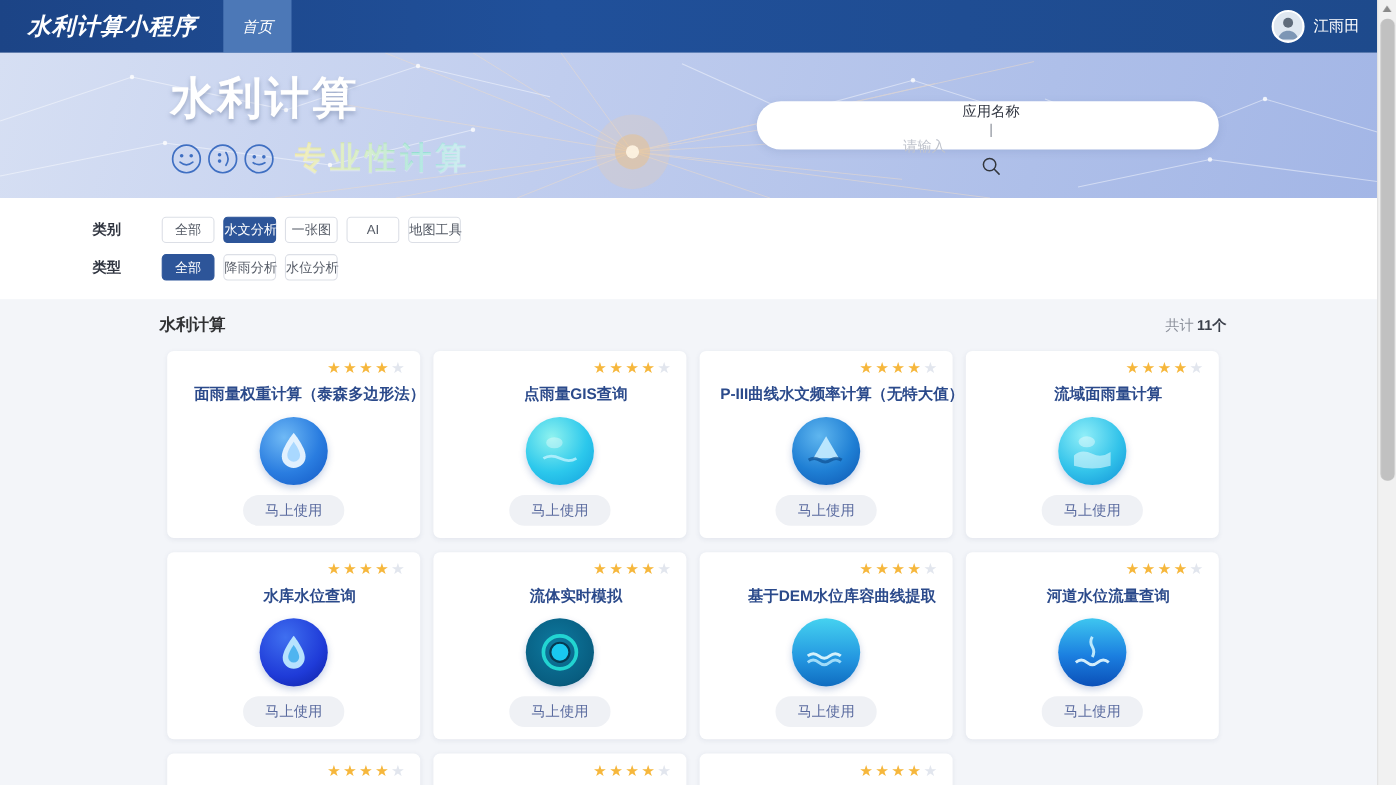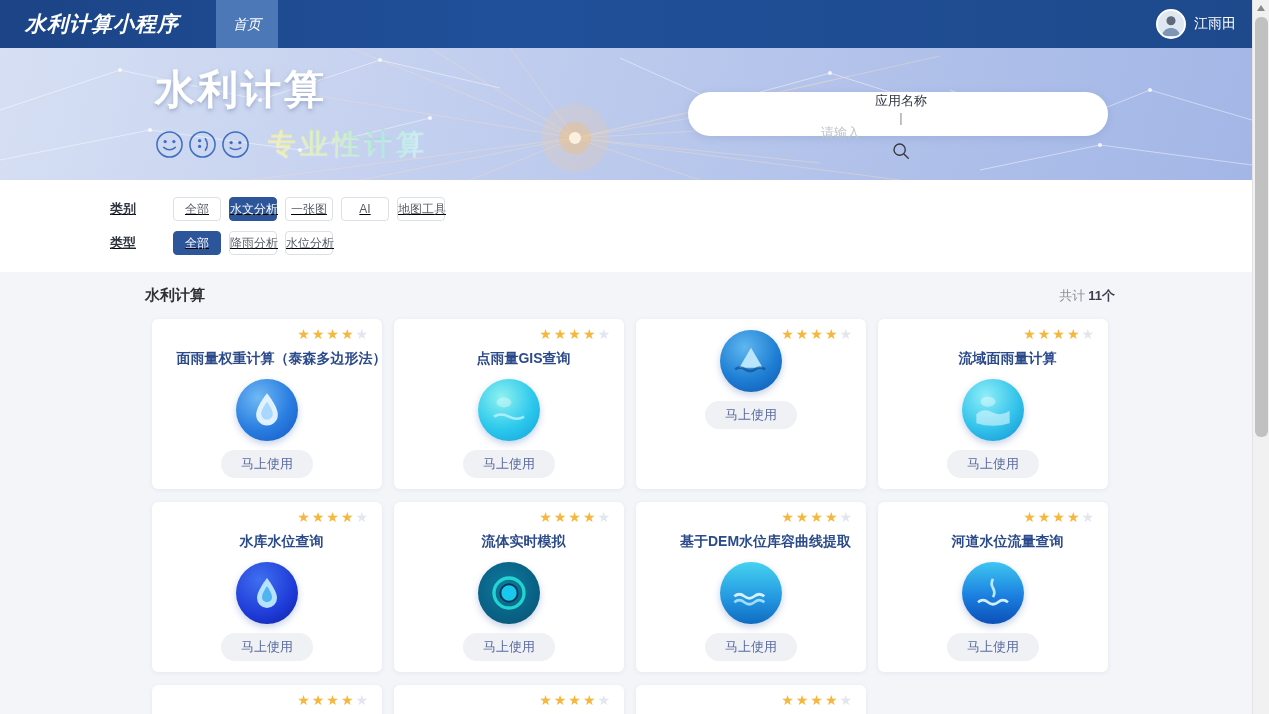--- a/index.html
+++ b/index.html
@@ -6,21 +6,21 @@
     --navbar-bg:#1e4a8c; --tab-bg:#4c78b7; --accent:#2d5599;
     --star:#f6b73c; --star-empty:#e2e6ee; --card-title:#2b4a8b;
     --btn-bg:#eff1f5; --btn-text:#5a6b9f; --page-bg:#f3f5f9;
   }
   *{box-sizing:border-box;margin:0;padding:0;}
   html,body{width:1269px;height:714px;overflow:hidden;}
   body{font-family:"Liberation Sans","DejaVu Sans",sans-serif;background:var(--page-bg);position:relative;}
   .page{width:1252px;height:714px;position:relative;}
 
   
-  .navbar{height:48px;background:linear-gradient(90deg,#1c4486,#20509a 40%,#1e4a8c);display:flex;align-items:center;color:#fff;gap:13px;}
+  .navbar{height:48px;background:linear-gradient(90deg,#1c4486,#20509a 40%,#1e4a8c);display:flex;align-items:center;color:#fff;}
   .brand{margin-left:25px;font-size:21px;font-weight:bold;font-style:italic;letter-spacing:1px;white-space:nowrap;}
   .nav-tab{margin-left:24px;height:48px;line-height:48px;padding:0 17px;background:var(--tab-bg);font-size:14px;cursor:pointer;font-style:italic;}
   .nav-user{margin-left:auto;margin-right:16px;display:flex;align-items:center;gap:8px;cursor:pointer;}
   .avatar{width:30px;height:30px;border-radius:50%;border:2px solid #fff;overflow:hidden;background:#e8eef5;flex:0 0 auto;}
   .avatar svg{display:block;width:100%;height:100%;}
   .nav-username{font-size:14px;}
 
   
   .hero{height:132px;position:relative;overflow:hidden;background:linear-gradient(105deg,#d6dff3 0%,#c0cdee 40%,#aebfe9 75%,#a3b6e6 100%);}
   .mesh{position:absolute;inset:0;}
@@ -33,21 +33,21 @@
     -webkit-background-clip:text;background-clip:text;color:transparent;
     text-shadow:0 1px 1px rgba(255,255,255,.35);}
   .searchbar{position:absolute;right:144px;top:44px;width:420px;height:44px;background:#fff;border-radius:22px;display:flex;align-items:center;padding:0 18px 0 24px;box-shadow:0 2px 8px rgba(90,110,160,.18);flex-direction:column;}
   .search-label{font-size:13px;color:#303540;white-space:nowrap;}
   .search-divider{margin:0 18px;color:#8a8f99;font-size:13px;}
   .search-input{flex:1;border:none;outline:none;font-size:13px;color:#0f172a;background:transparent;font-family:Liberation Serif, serif;}
   .search-input::placeholder{color:#bfc3cc;}
   .search-icon{width:20px;height:20px;cursor:pointer;flex:0 0 auto;}
 
   
-  .filters{background:#fff;padding:13px 0 13px 110px;text-decoration:underline;}
+  .filters{background:#fff;padding:13px 0 13px 84px;}
   .filter-row{display:flex;align-items:center;margin:4px 0;}
   .filter-row + .filter-row{margin-top:10px;}
   .filter-label{width:30px;margin-right:33px;font-size:13px;color:#303540;font-weight:bold;}
   .chip{width:48px;height:24px;line-height:22px;text-align:center;font-size:12px;color:#555b66;background:#fff;border:1px solid #dcdfe6;border-radius:4px;margin-right:8px;cursor:pointer;white-space:nowrap;}
   .chip.active{background:var(--accent);border-color:var(--accent);color:#fff;}
 
   
   .content{padding:14px 0 0 145px;}
   .section-head{width:970px;display:flex;align-items:baseline;justify-content:space-between;margin-bottom:14px;}
   .section-title{font-size:15px;font-weight:bold;color:#303133;}
@@ -223,20 +223,21 @@
           <div class="app-icon icon-sphere-cyan">
             <svg viewBox="0 0 24 24">
               <ellipse cx="9" cy="7.5" rx="4.5" ry="3" fill="#ffffff" opacity="0.35"></ellipse>
               <path d="M3 16 q4 -2.5 9 0 t 9 0" stroke="#bff2ff" stroke-width="1.5" fill="none" opacity="0.8"></path>
             </svg>
           </div>
           <div class="use-btn">马上使用</div>
         </div>
         <div class="card">
           <div class="stars"><span class="star filled">★</span><span class="star filled">★</span><span class="star filled">★</span><span class="star filled">★</span><span class="star">★</span></div>
+          <div class="card-title">P-III曲线水文频率计算（无特大值）</div>
           <div class="app-icon icon-peak">
             <svg viewBox="0 0 24 24">
               <path d="M12 4 L19 16 L5 16 Z" fill="#c4ecff" opacity="0.92"></path>
               <path d="M2.5 17 q3 -2 6 0 t6 0 t6 0" stroke="#0a4a8c" stroke-width="1.7" fill="none" opacity="0.65"></path>
             </svg>
           </div>
           <div class="use-btn">马上使用</div>
         </div>
         <div class="card">
           <div class="stars"><span class="star filled">★</span><span class="star filled">★</span><span class="star filled">★</span><span class="star filled">★</span><span class="star">★</span></div>

